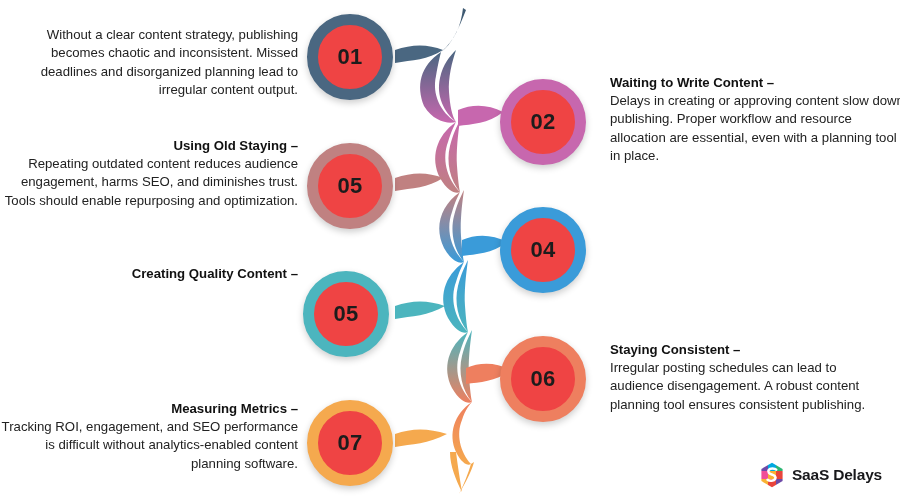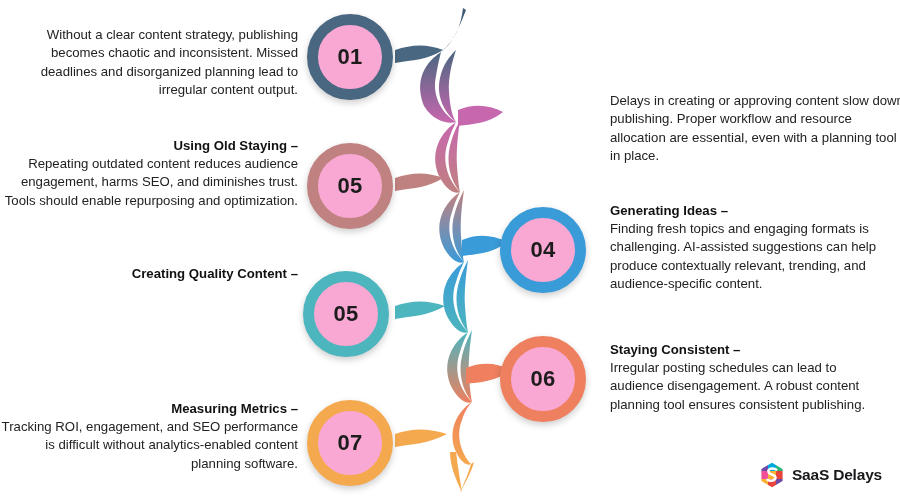--- a/index.html
+++ b/index.html
@@ -31,21 +31,21 @@
 
   
   .node {
     position: absolute;
     width: 86px;
     height: 86px;
     border-radius: 50%;
     box-sizing: border-box;
     border-style: solid;
     border-width: 11px;
-    background: #f9a8d4;
+    background: #ef4444;
     display: flex;
     align-items: center;
     justify-content: center;
     box-shadow: 0 3px 7px rgba(0,0,0,0.20);
     z-index: 3;
   }
   .node-num {
     font-size: 22px;
     font-weight: bold;
     color: #1c1c1c;
@@ -171,20 +171,23 @@
 
     <path d="M 395 434 C 412 428 428 428 447 434 C 428 444 412 444 395 447 Z" fill="#f5a94e"></path>
 
     <path d="M 456 452 C 458 468 460 480 462 492 C 456 480 450 466 450 452 Z" fill="#f5a94e"></path>
     <path d="M 471 464 C 468 474 464 484 459 494 C 466 482 472 470 474 462 Z" fill="#f5a94e"></path>
   </svg>
 
   <div class="node" style="left:307px; top:14px; border-color:#4a6781;">
     <span class="node-num">01</span>
   </div>
+  <div class="node" style="left:500px; top:79px; border-color:#c767ae;">
+    <span class="node-num">02</span>
+  </div>
   <div class="node" style="left:307px; top:143px; border-color:#c08181;">
     <span class="node-num">05</span>
   </div>
   <div class="node" style="left:500px; top:207px; border-color:#3a9bd9;">
     <span class="node-num">04</span>
   </div>
   <div class="node" style="left:303px; top:271px; border-color:#4cb5be;">
     <span class="node-num">05</span>
   </div>
   <div class="node" style="left:500px; top:336px; border-color:#ee7f5f;">
@@ -193,33 +196,29 @@
   <div class="node" style="left:307px; top:400px; border-color:#f5a94e;">
     <span class="node-num">07</span>
   </div>
 
   <div class="block left" style="left:-2px; top:8px;">
     <br>
     <span class="block-body">Without a clear content strategy, publishing becomes chaotic and inconsistent. Missed deadlines and disorganized planning lead to irregular content output.</span>
   </div>
 
   <div class="block right" style="left:610px; top:74px;">
-    <br>
+    <span class="block-title">Waiting to Write Content –</span><br>
     <span class="block-body">Delays in creating or approving content slow down publishing. Proper workflow and resource allocation are essential, even with a planning tool in place.</span>
   </div>
 
   <div class="block left" style="left:-2px; top:137px;">
     <span class="block-title">Using Old Staying –</span><br>
     <span class="block-body">Repeating outdated content reduces audience engagement, harms SEO, and diminishes trust. Tools should enable repurposing and optimization.</span>
   </div>
 
-  <div class="block right" style="left:610px; top:202px; width:278px;">
-    <span class="block-title">Generating Ideas –</span><br>
-    <span class="block-body">Finding fresh topics and engaging formats is challenging. AI-assisted suggestions can help produce contextually relevant, trending, and audience-specific content.</span>
-  </div>
 
   <div class="block left" style="left:-2px; top:265px;">
     <span class="block-title">Creating Quality Content –</span><br>
   </div>
 
   <div class="block right" style="left:610px; top:341px; width:275px;">
     <span class="block-title">Staying Consistent –</span><br>
     <span class="block-body">Irregular posting schedules can lead to audience disengagement. A robust content planning tool ensures consistent publishing.</span>
   </div>
 

